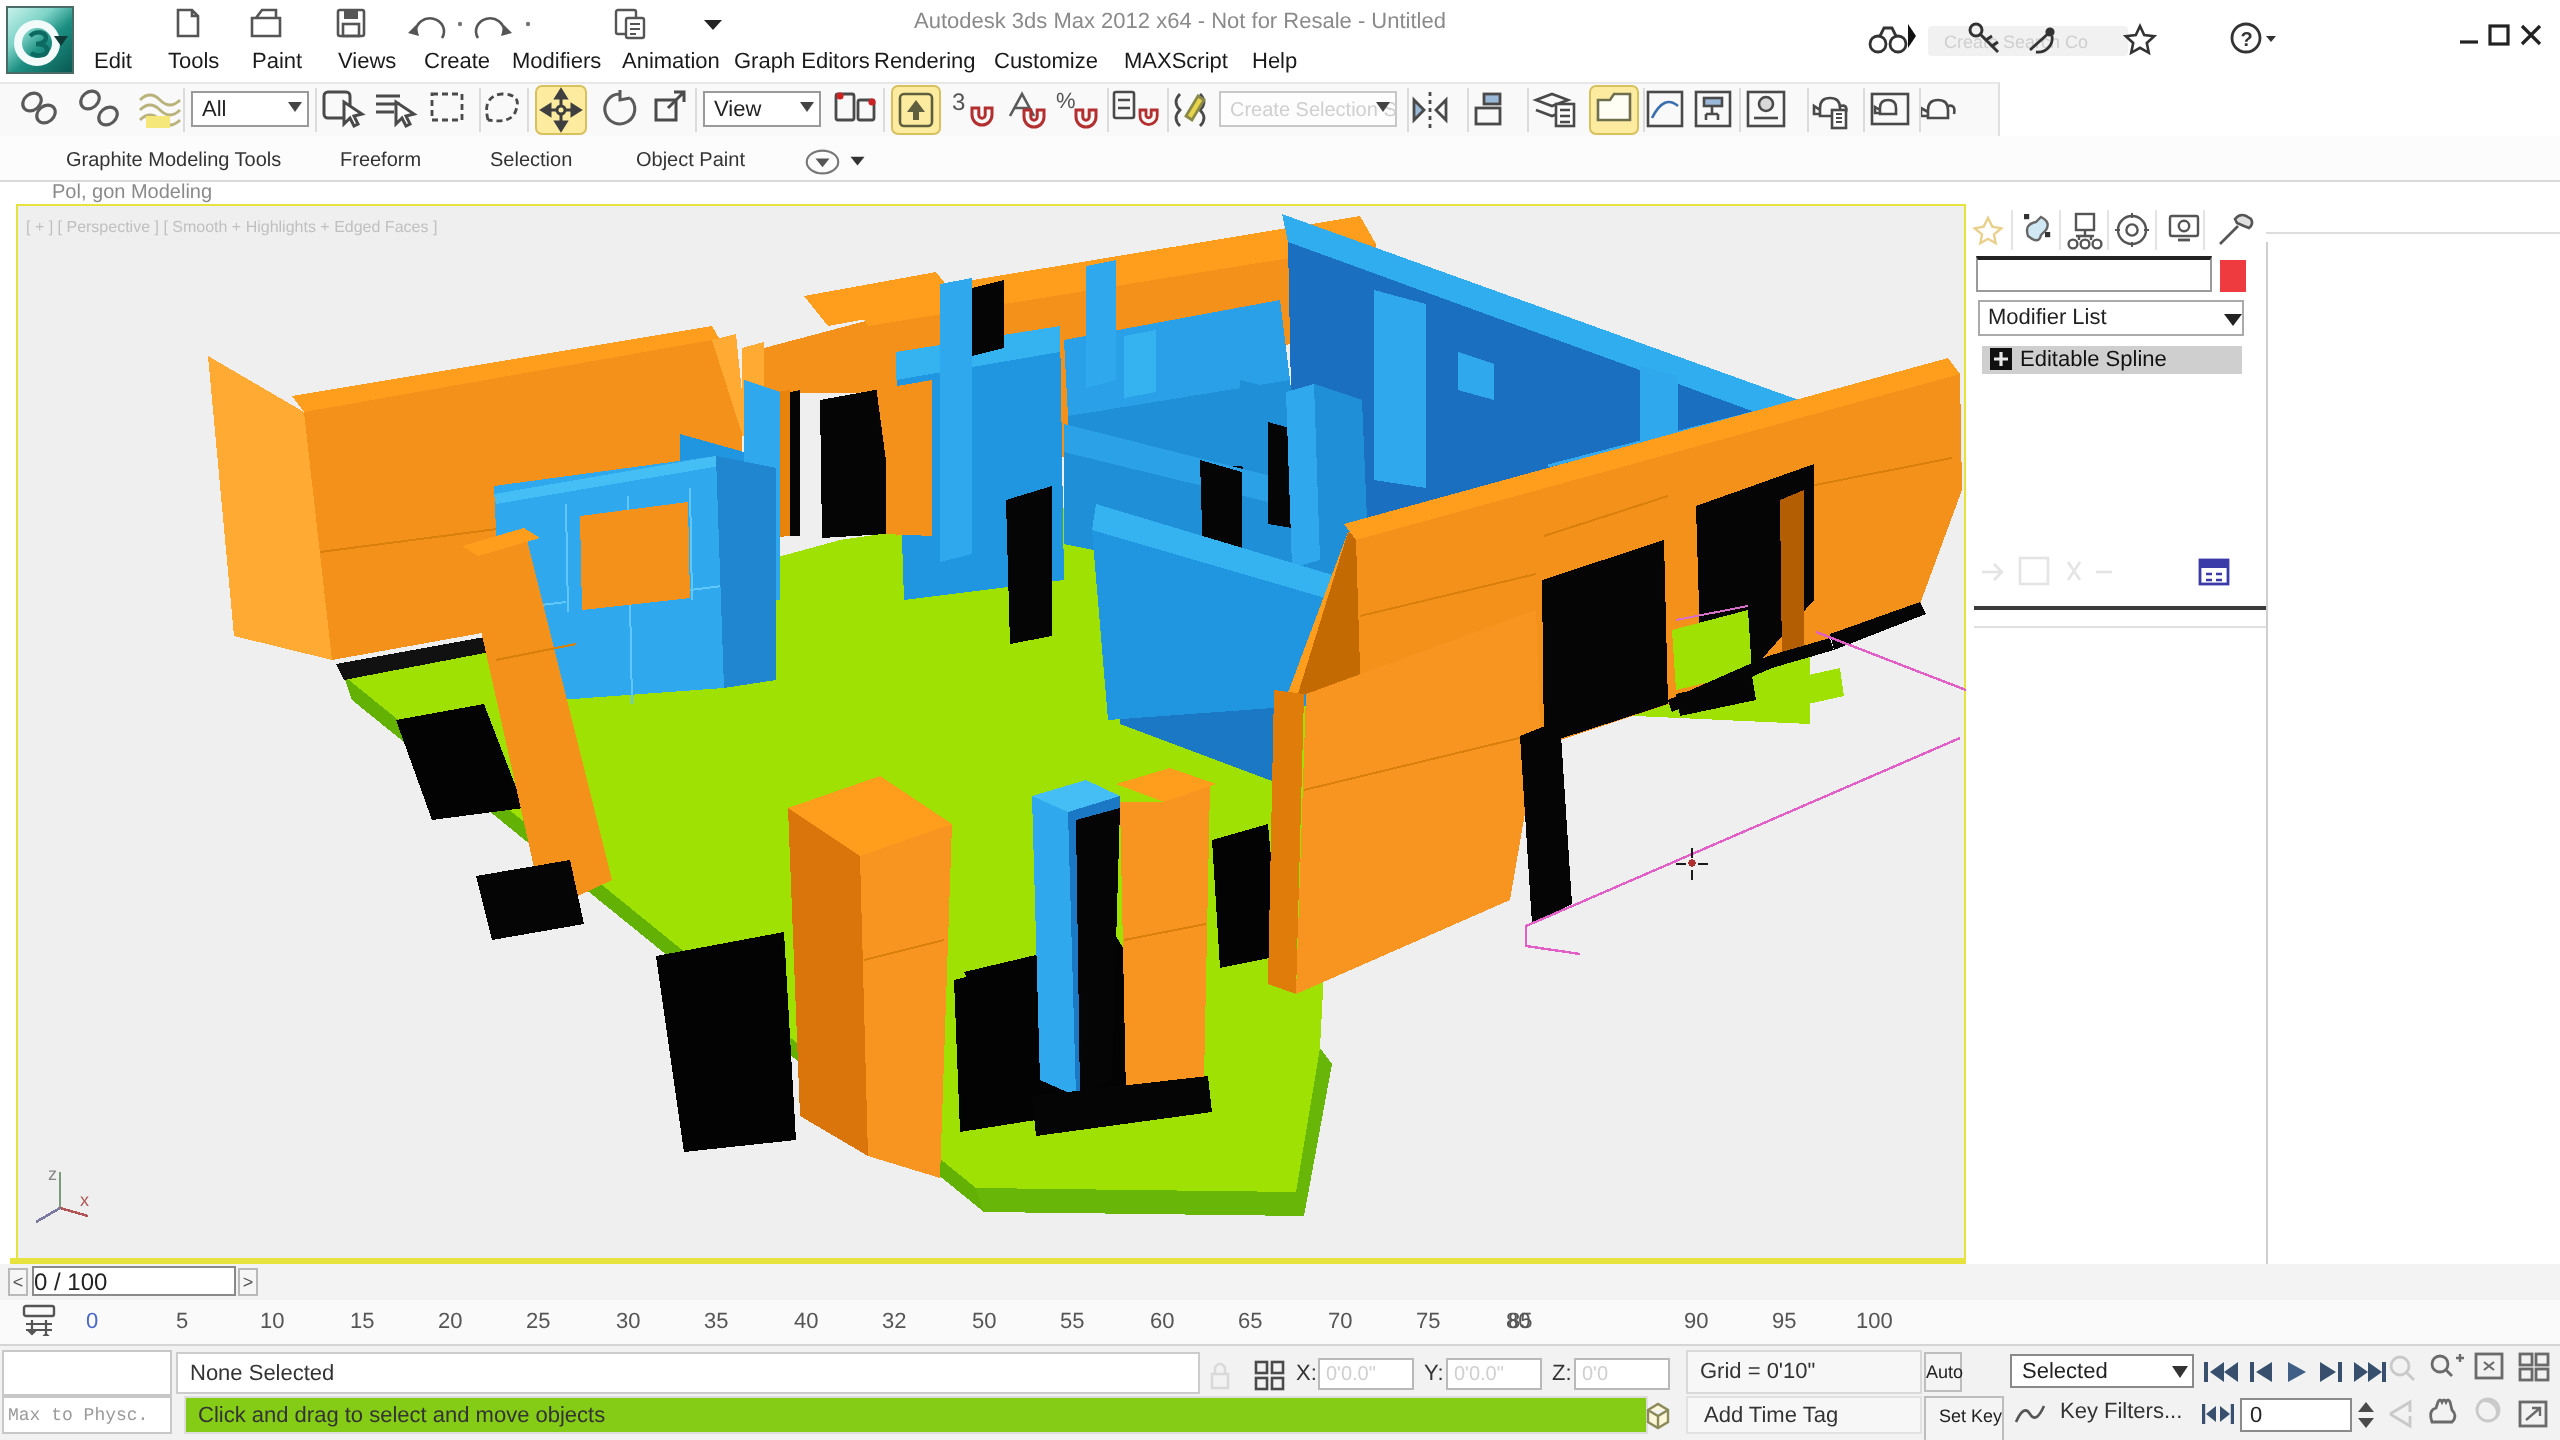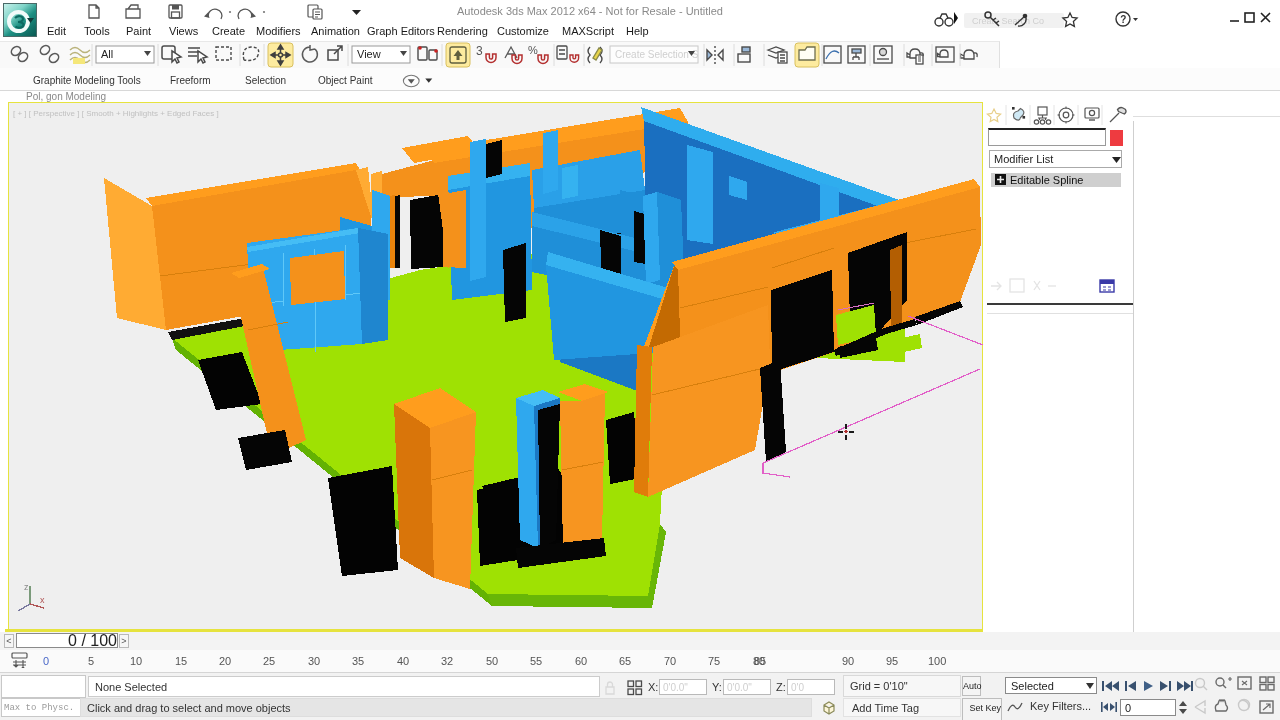--- a/index.html
+++ b/index.html
@@ -473,21 +473,21 @@
 </svg>
 <div class="abs" style="left:987px;top:303px;width:146px;height:2px;background:#3a3a3a"></div>
 <div class="abs" style="left:987px;top:313px;width:146px;height:1px;background:#e0e0e0"></div>
 
 <div class="abs" style="left:1133px;top:121px;width:1px;height:533px;background:#cfcfcf"></div>
 <div class="abs" style="left:1133px;top:116px;width:147px;height:1px;background:#dedede"></div>
 
 <div id="timeslider" class="abs"></div>
 <div class="abs" style="left:5px;top:629px;width:978px;height:3px;background:#e6e33e"></div>
 <div class="abs" style="left:4px;top:634px;width:10px;height:14px;background:#f6f6f6;border:1px solid #b9b9b9;font-size:9px;color:#555;text-align:center;line-height:12px">&lt;</div>
-<div class="abs" style="left:16px;top:633px;width:102px;height:15px;background:#ffffff;border:1px solid #8a8a8a;font-size:16px;color:#222;text-align:right;line-height:14px">0 / 100</div>
+<div class="abs" style="left:16px;top:633px;width:102px;height:15px;background:#ffffff;border:1px solid #8a8a8a;font-size:12px;color:#222;text-align:left;line-height:14px">0 / 100</div>
 <div class="abs" style="left:119px;top:634px;width:10px;height:14px;background:#f6f6f6;border:1px solid #b9b9b9;font-size:9px;color:#555;text-align:center;line-height:12px">&gt;</div>
 
 <div id="trackbar" class="abs"></div>
 <svg class="abs" style="left:11px;top:652px;width:18px;height:16px" viewBox="0 0 18 16">
   <rect x="1" y="1" width="15" height="5" rx="1" fill="none" stroke="#555" stroke-width="1.2"></rect>
   <path d="M2 10 l13 0 M2 13 l13 0 M5 8 l0 7 m-2 -2 l2 2 l2 -2 M12 8 l0 7 m-2 2 l2 -2 l2 2" stroke="#555" stroke-width="1.1" fill="none"></path>
 </svg>
 
 <div class="tnum abs" style="left:43px;top:655px;color:#4a68c8">0</div>
 <div class="tnum abs" style="left:88px;top:655px">5</div>
@@ -510,21 +510,21 @@
 <div class="tnum abs" style="left:842px;top:655px">90</div>
 <div class="tnum abs" style="left:886px;top:655px">95</div>
 <div class="tnum abs" style="left:928px;top:655px">100</div>
 
 <div id="statusbar" class="abs"></div>
 
 <div class="abs" style="left:1px;top:675px;width:85px;height:23px;background:#ffffff;border:1px solid #c8c8c8"></div>
 <div class="abs" style="left:1px;top:698px;width:85px;height:19px;background:#ffffff;border:1px solid #c8c8c8;font-family:'Liberation Mono',monospace;font-size:9px;color:#9a9a9a;line-height:18px;padding-left:2px">Max to Physc.</div>
 
 <div class="sbox" style="left:88px;top:676px;width:512px;height:21px;line-height:20px;padding-left:6px;border-color:#cccccc">None Selected</div>
-<div class="sbox" style="left:80px;top:698px;width:732px;height:19px;line-height:18px;padding-left:6px;border-color:#dddddd;background:#e5e5e5">Click and drag to select and move objects</div>
+<div class="sbox" style="left:92px;top:698px;width:732px;height:19px;line-height:18px;padding-left:6px;border-color:#dddddd;background:#84cc16">Click and drag to select and move objects</div>
 
 <svg class="abs" style="left:602px;top:679px;width:44px;height:17px" viewBox="0 0 44 17">
   <path d="M4 8 l8 0 l0 7 l-8 0 z M5.5 8 l0 -2.5 a2.5 2.5 0 0 1 5 0 l0 2.5" fill="none" stroke="#d9d9d9" stroke-width="1.3"></path>
   <g fill="none" stroke="#4a4a4a" stroke-width="1.3">
     <rect x="26" y="2" width="5.5" height="5.5"></rect>
         <rect x="34" y="2" width="5.5" height="5.5"></rect>
     <rect x="26" y="10" width="5.5" height="5.5"></rect>
         <rect x="34" y="10" width="5.5" height="5.5"></rect>
   </g>
 </svg>

